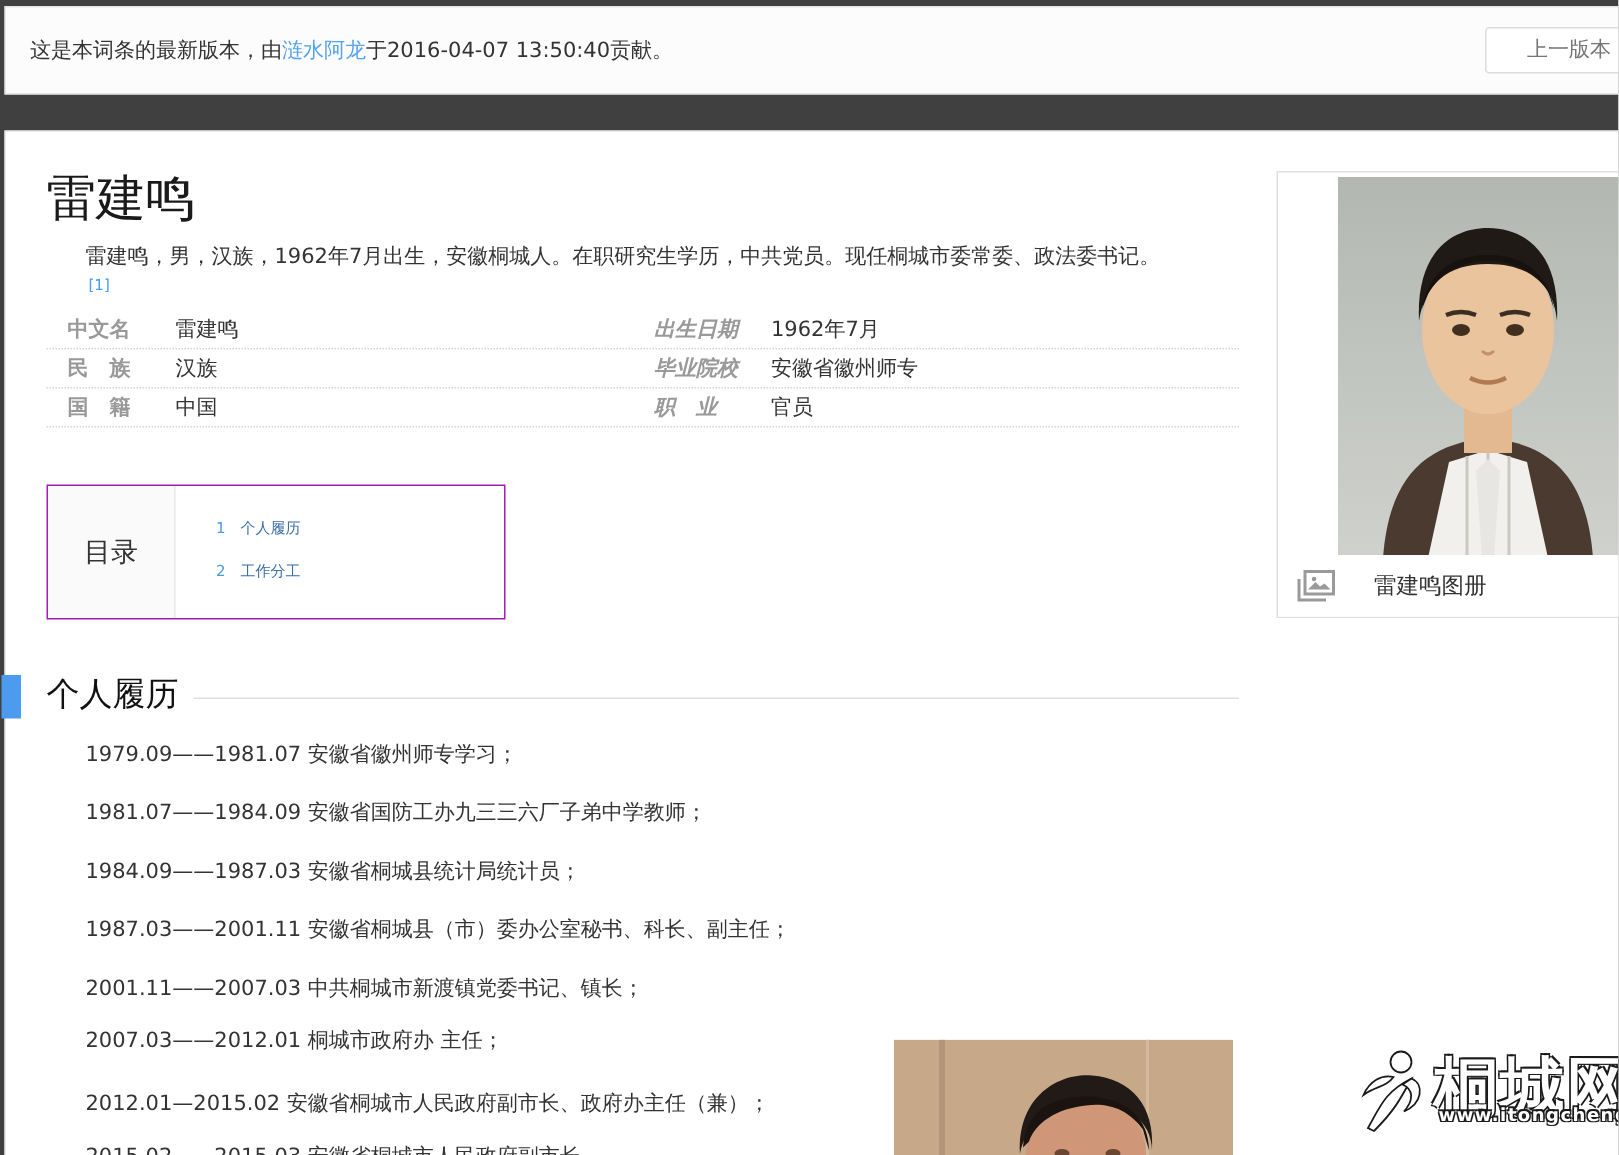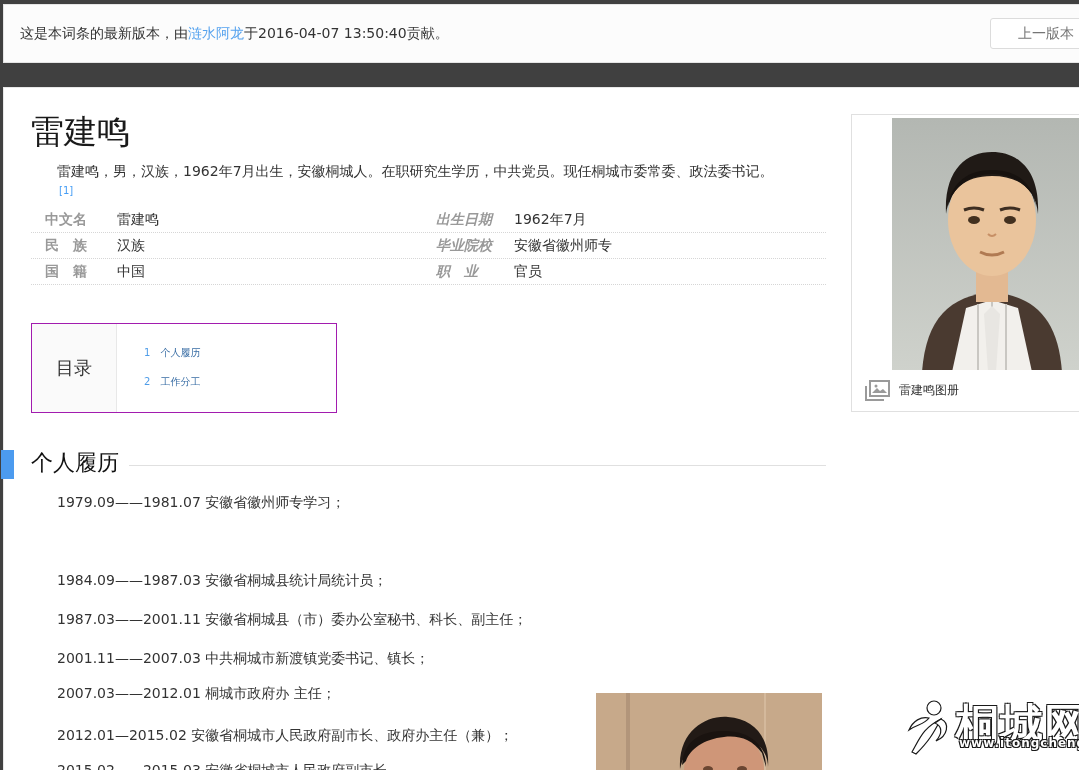--- a/index.html
+++ b/index.html
@@ -63,21 +63,21 @@
   .article-photo { position:absolute; left:592px; top:605px; width:226px; height:160px;
                    overflow:hidden; cursor:pointer; }
 
   
   .photo-card { position:absolute; left:847px; top:26px; width:280px; height:298px;
                 background:#fff; border:1px solid #e0e0e0; }
   .portrait { position:absolute; left:40px; top:3px; width:200px; height:254px; overflow:hidden; cursor:pointer; }
   .photo-caption { position:absolute; left:0; bottom:0; width:100%; height:41px;
                    display:flex; align-items:center; cursor:pointer; background:#fff; }
   .caption-icon { margin-left:12px; width:26px; height:22px; flex:0 0 auto; }
-  .caption-text { margin-left:9px; font-size:12px; color:#333; }
+  .caption-text { margin-left:26px; font-size:15px; color:#333; }
 
   
   .watermark { position:absolute; left:899px; top:606px; width:180px; height:70px; }
   .wm-figure { position:absolute; left:0; top:2px; width:50px; height:60px; }
   .wm-name { position:absolute; left:53px; top:2px; font-size:43px; font-weight:bold; color:#fff;
              letter-spacing:1px; white-space:nowrap;
              text-shadow:-1px -1px 0 #1a1a1a, 1px -1px 0 #1a1a1a, -1px 1px 0 #1a1a1a, 1px 1px 0 #1a1a1a; }
   .wm-url { position:absolute; left:56px; top:42px; font-size:12px; font-weight:bold; color:#fff;
             letter-spacing:1px; white-space:nowrap;
             text-shadow:-1px -1px 0 #1a1a1a, 1px -1px 0 #1a1a1a, -1px 1px 0 #1a1a1a, 1px 1px 0 #1a1a1a; }
@@ -145,20 +145,21 @@
           <span class="toc-idx">2</span><a class="toc-link">工作分工</a>
         </li>
       </ul>
     </div>
 
     <div class="section-marker"></div>
     <h2 class="section-title">个人履历</h2>
     <div class="section-rule"></div>
 
     <p class="tl tl1">1979.09——1981.07 安徽省徽州师专学习；</p>
+    <p class="tl tl2">1981.07——1984.09 安徽省国防工办九三三六厂子弟中学教师；</p>
     <p class="tl tl3">1984.09——1987.03 安徽省桐城县统计局统计员；</p>
     <p class="tl tl4">1987.03——2001.11 安徽省桐城县（市）委办公室秘书、科长、副主任；</p>
     <p class="tl tl5">2001.11——2007.03 中共桐城市新渡镇党委书记、镇长；</p>
     <p class="tl tl6">2007.03——2012.01 桐城市政府办 主任；</p>
     <p class="tl tl7">2012.01—2015.02 安徽省桐城市人民政府副市长、政府办主任（兼）；</p>
     <p class="tl tl8">2015.02——2015.03 安徽省桐城市人民政府副市长</p>
 
     <div class="article-photo">
       <svg width="226" height="160" viewBox="0 0 226 160" xmlns="http://www.w3.org/2000/svg">
         <rect width="226" height="160" fill="#c7a98a"></rect>

